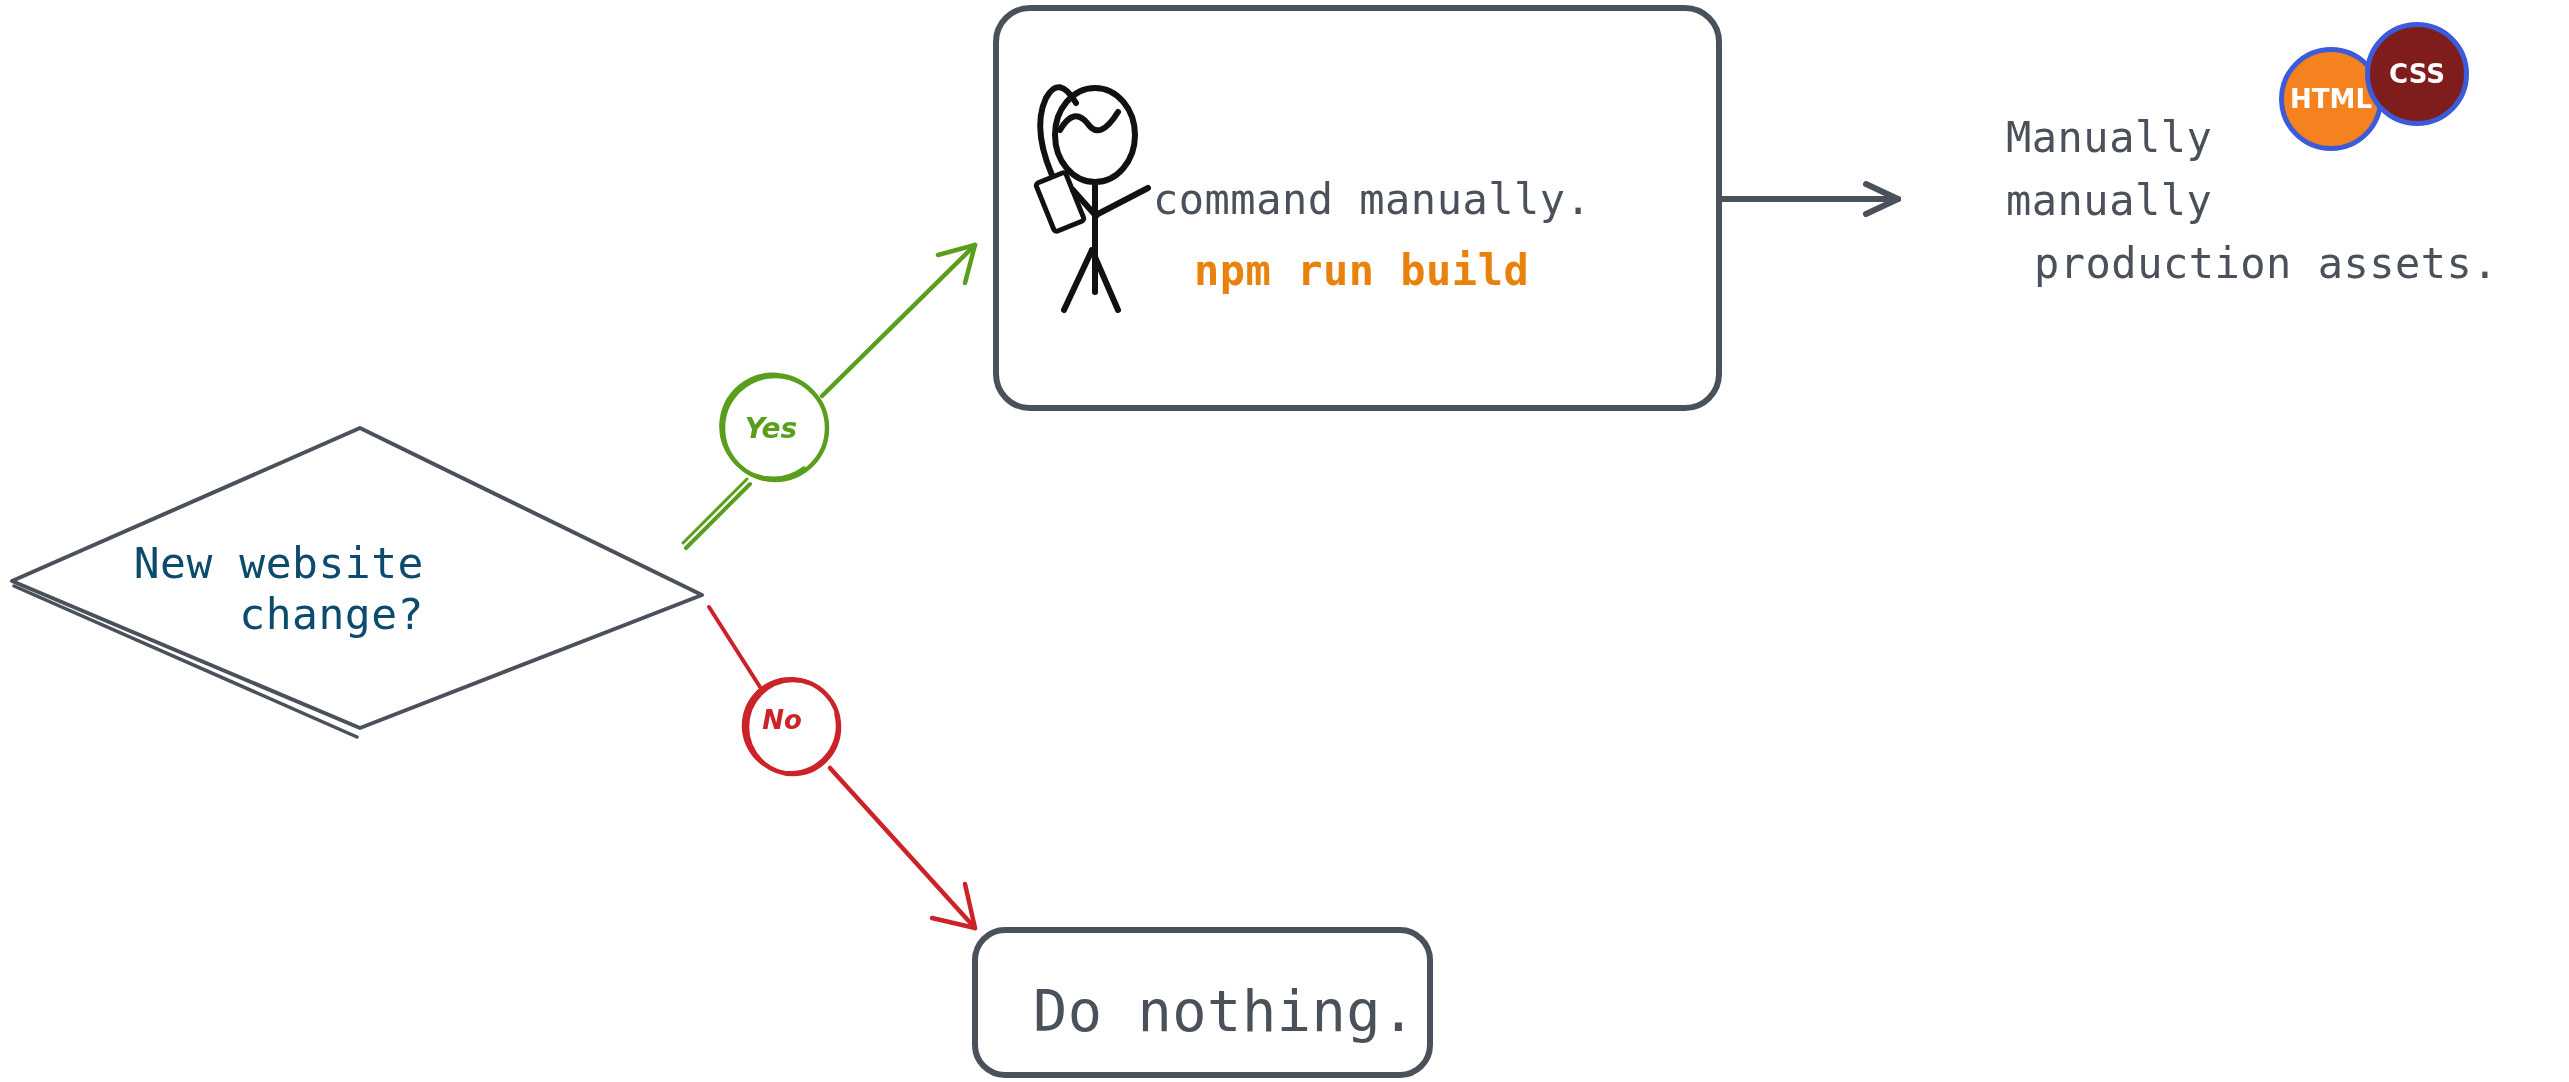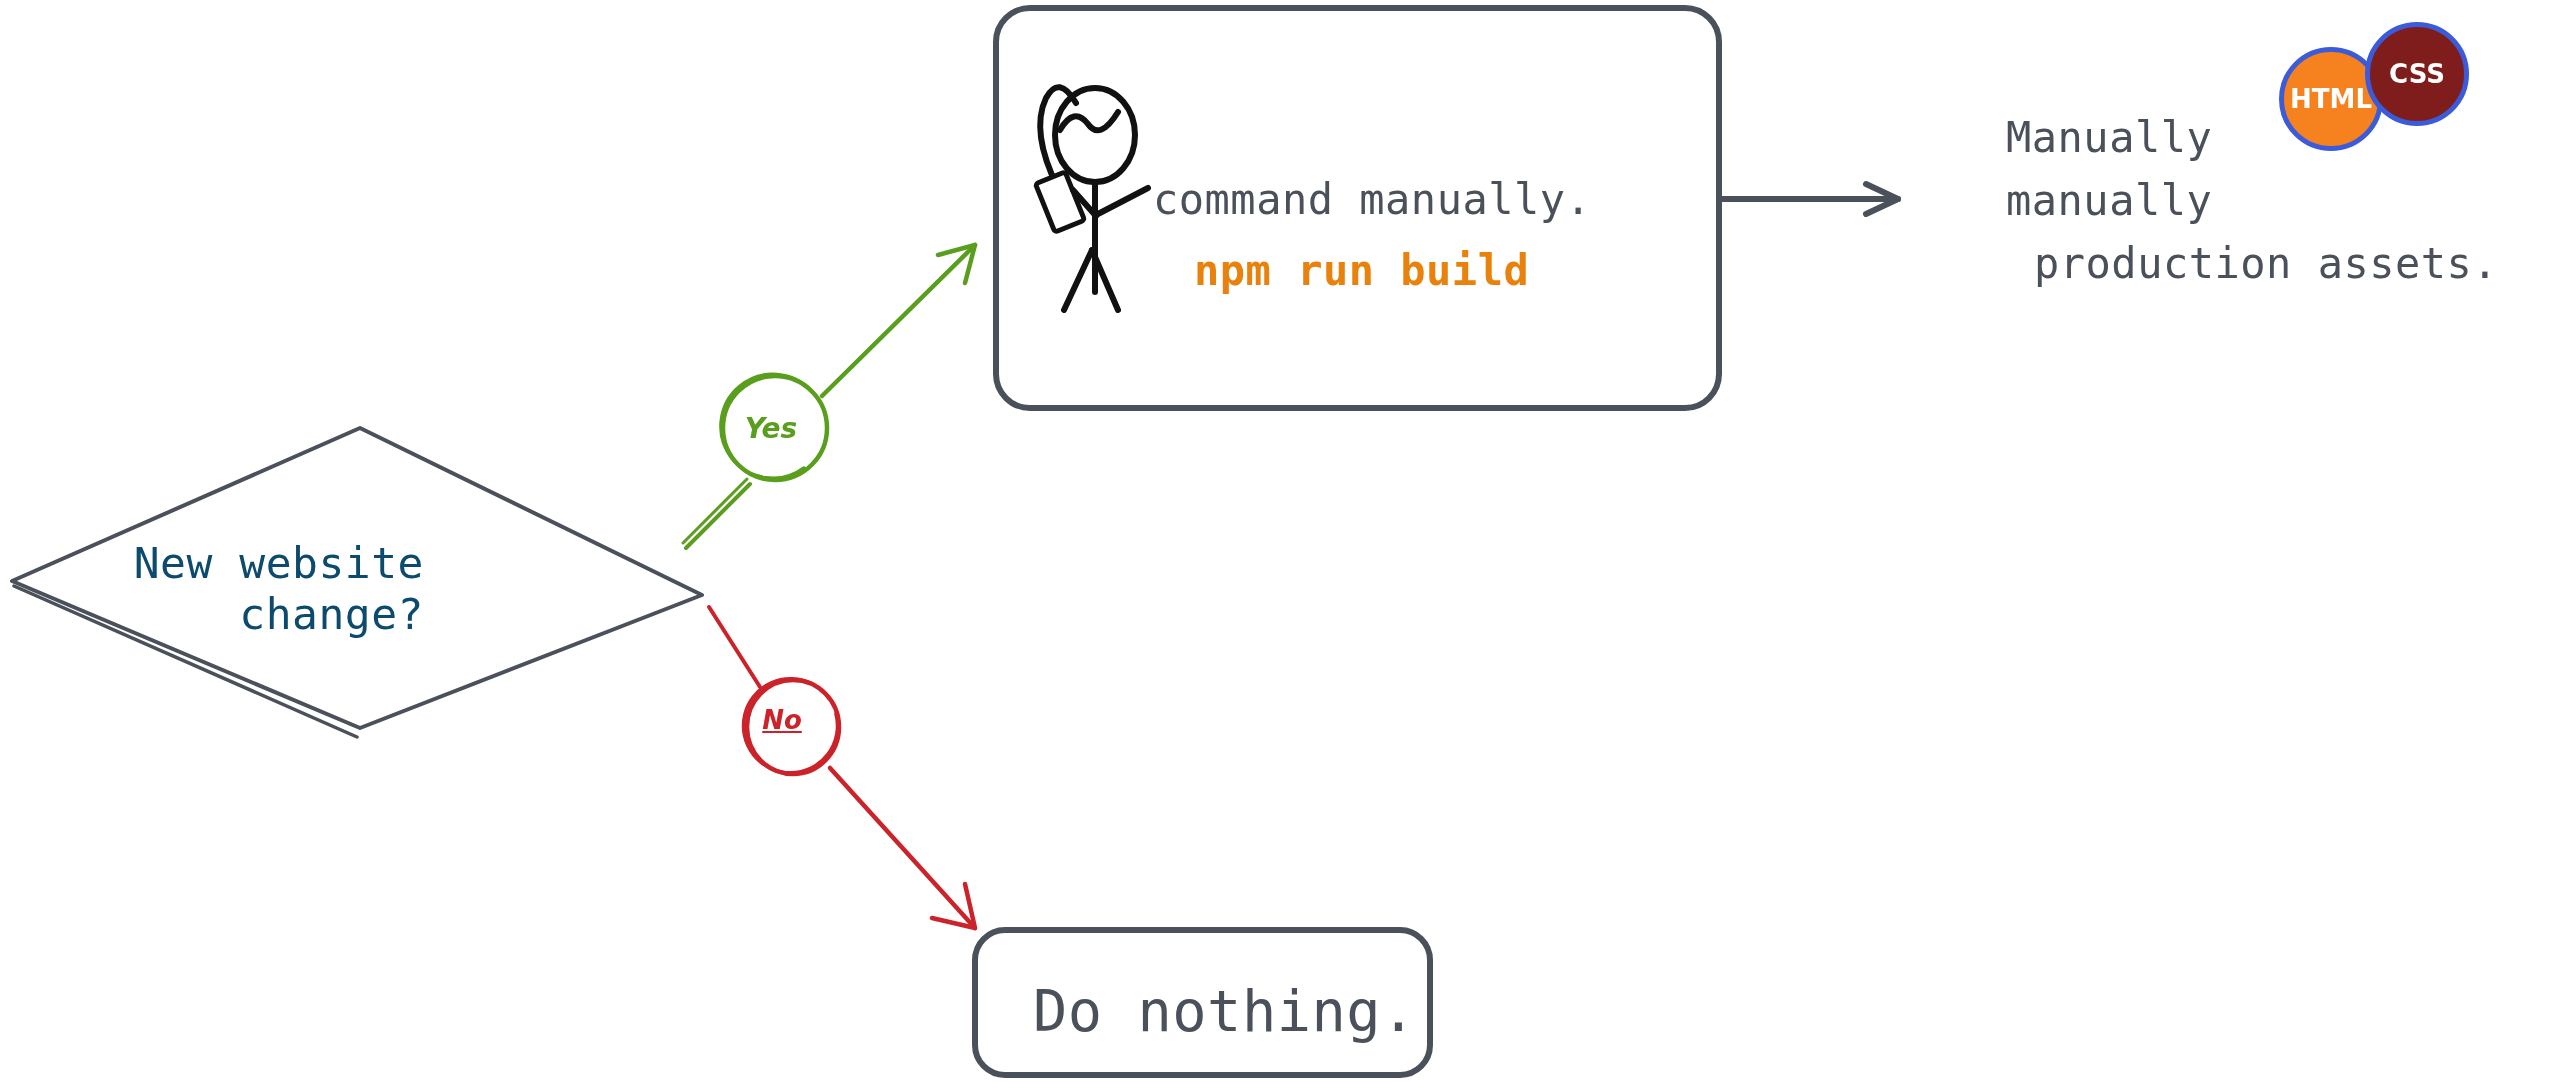--- a/index.html
+++ b/index.html
@@ -146,21 +146,20 @@
     font-size: 28px;
     color: #5a9e1e;
   }
   #no-label {
     left: 752px;
     top: 702px;
     width: 60px;
     height: 36px;
     font-size: 26px;
     color: #cc2229;
-    text-decoration: underline;
   }
 </style>
 </head>
 <body>
 
 <div id="canvas">
 
   <svg id="svg-layer" viewBox="0 0 2569 1082">
 
     <g>

